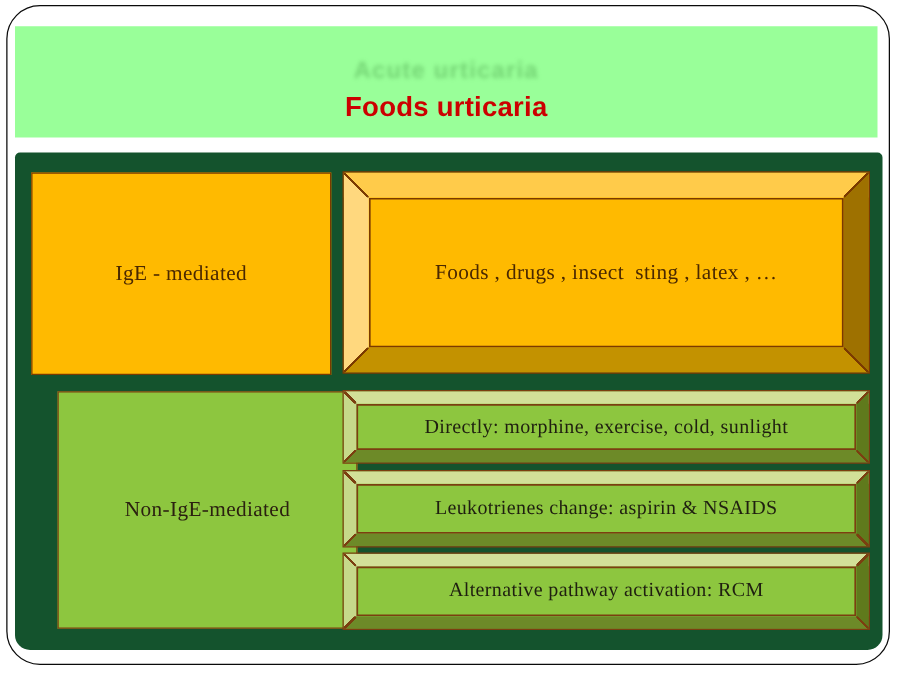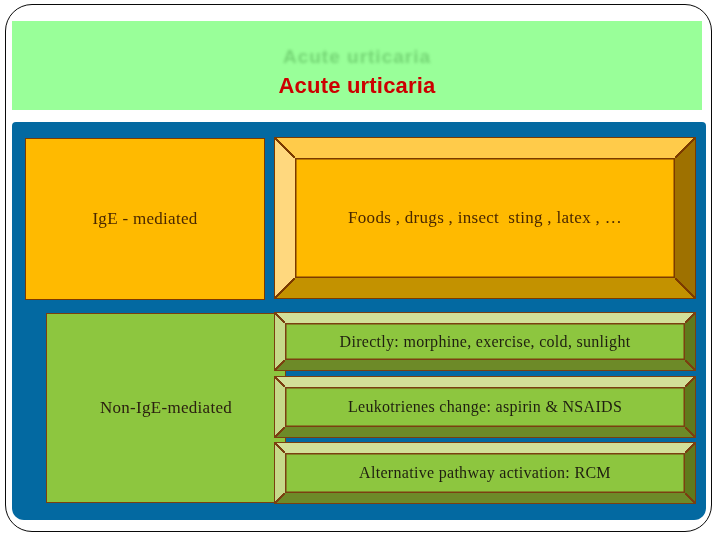--- a/index.html
+++ b/index.html
@@ -27,21 +27,21 @@
   }
   .title{
     position:relative;margin-bottom:11px;
     font-family:"Liberation Sans",sans-serif;font-weight:bold;font-size:22px;
     color:#cc0000;letter-spacing:.2px;
   }
 
   
   .panel{
     position:absolute;left:12px;top:122px;width:694px;height:398px;
-    background:#0369a1;border-radius:4px 4px 12px 12px;
+    background:#14532d;border-radius:4px 4px 12px 12px;
   }
 
   
   .cell{
     position:absolute;box-sizing:border-box;
     display:flex;align-items:center;justify-content:center;text-align:center;
   }
   .cell span{white-space:pre;letter-spacing:.3px;}
 
   
@@ -98,21 +98,21 @@
   .g-bevel2{left:263px;top:255px;width:420px;height:60px;}
   .g-bevel3{left:263px;top:321px;width:420px;height:60px;}
 </style>
 </head>
 <body>
 
 <div class="slide-frame"></div>
 
 <div class="header">
   <div class="ghost-title">Acute urticaria</div>
-  <div class="title">Acute urticaria</div>
+  <div class="title">Foods urticaria</div>
 </div>
 
 <div class="panel">
 
   <div class="cell plain orange o-plain">
     <span>IgE - mediated</span>
   </div>
 
   <div class="cell bevel orange o-bevel">
     <i class="bv"></i>

